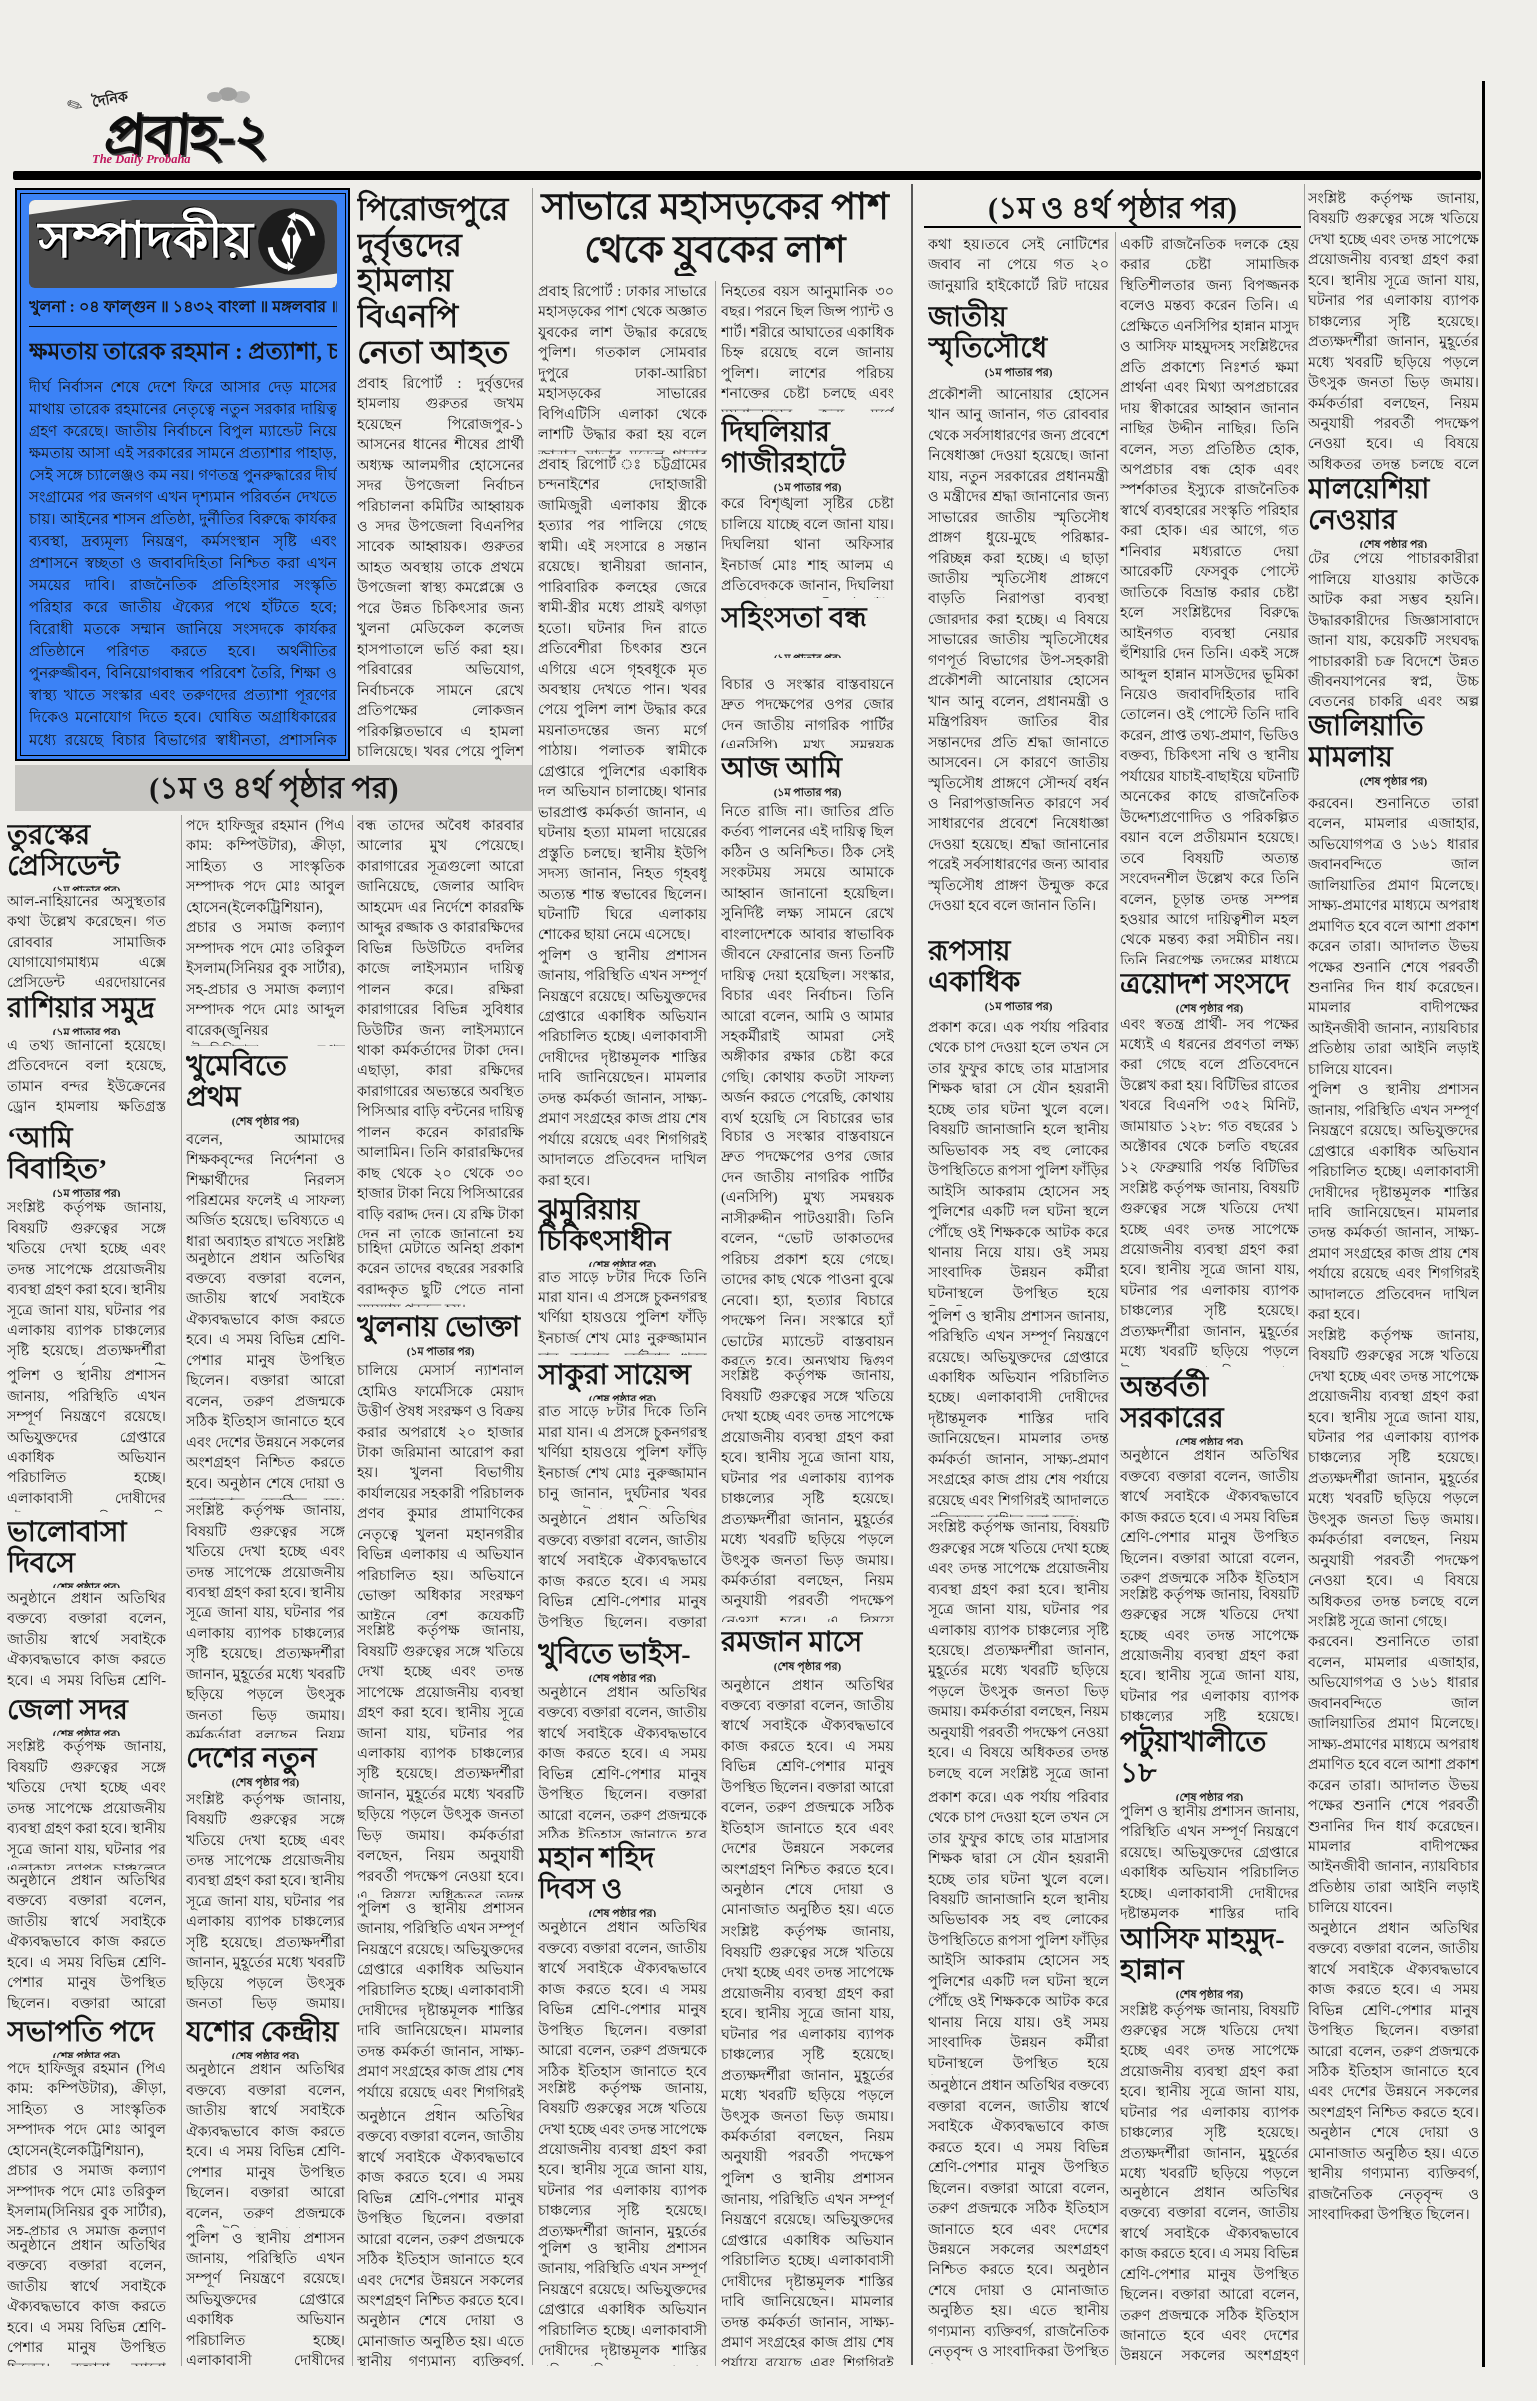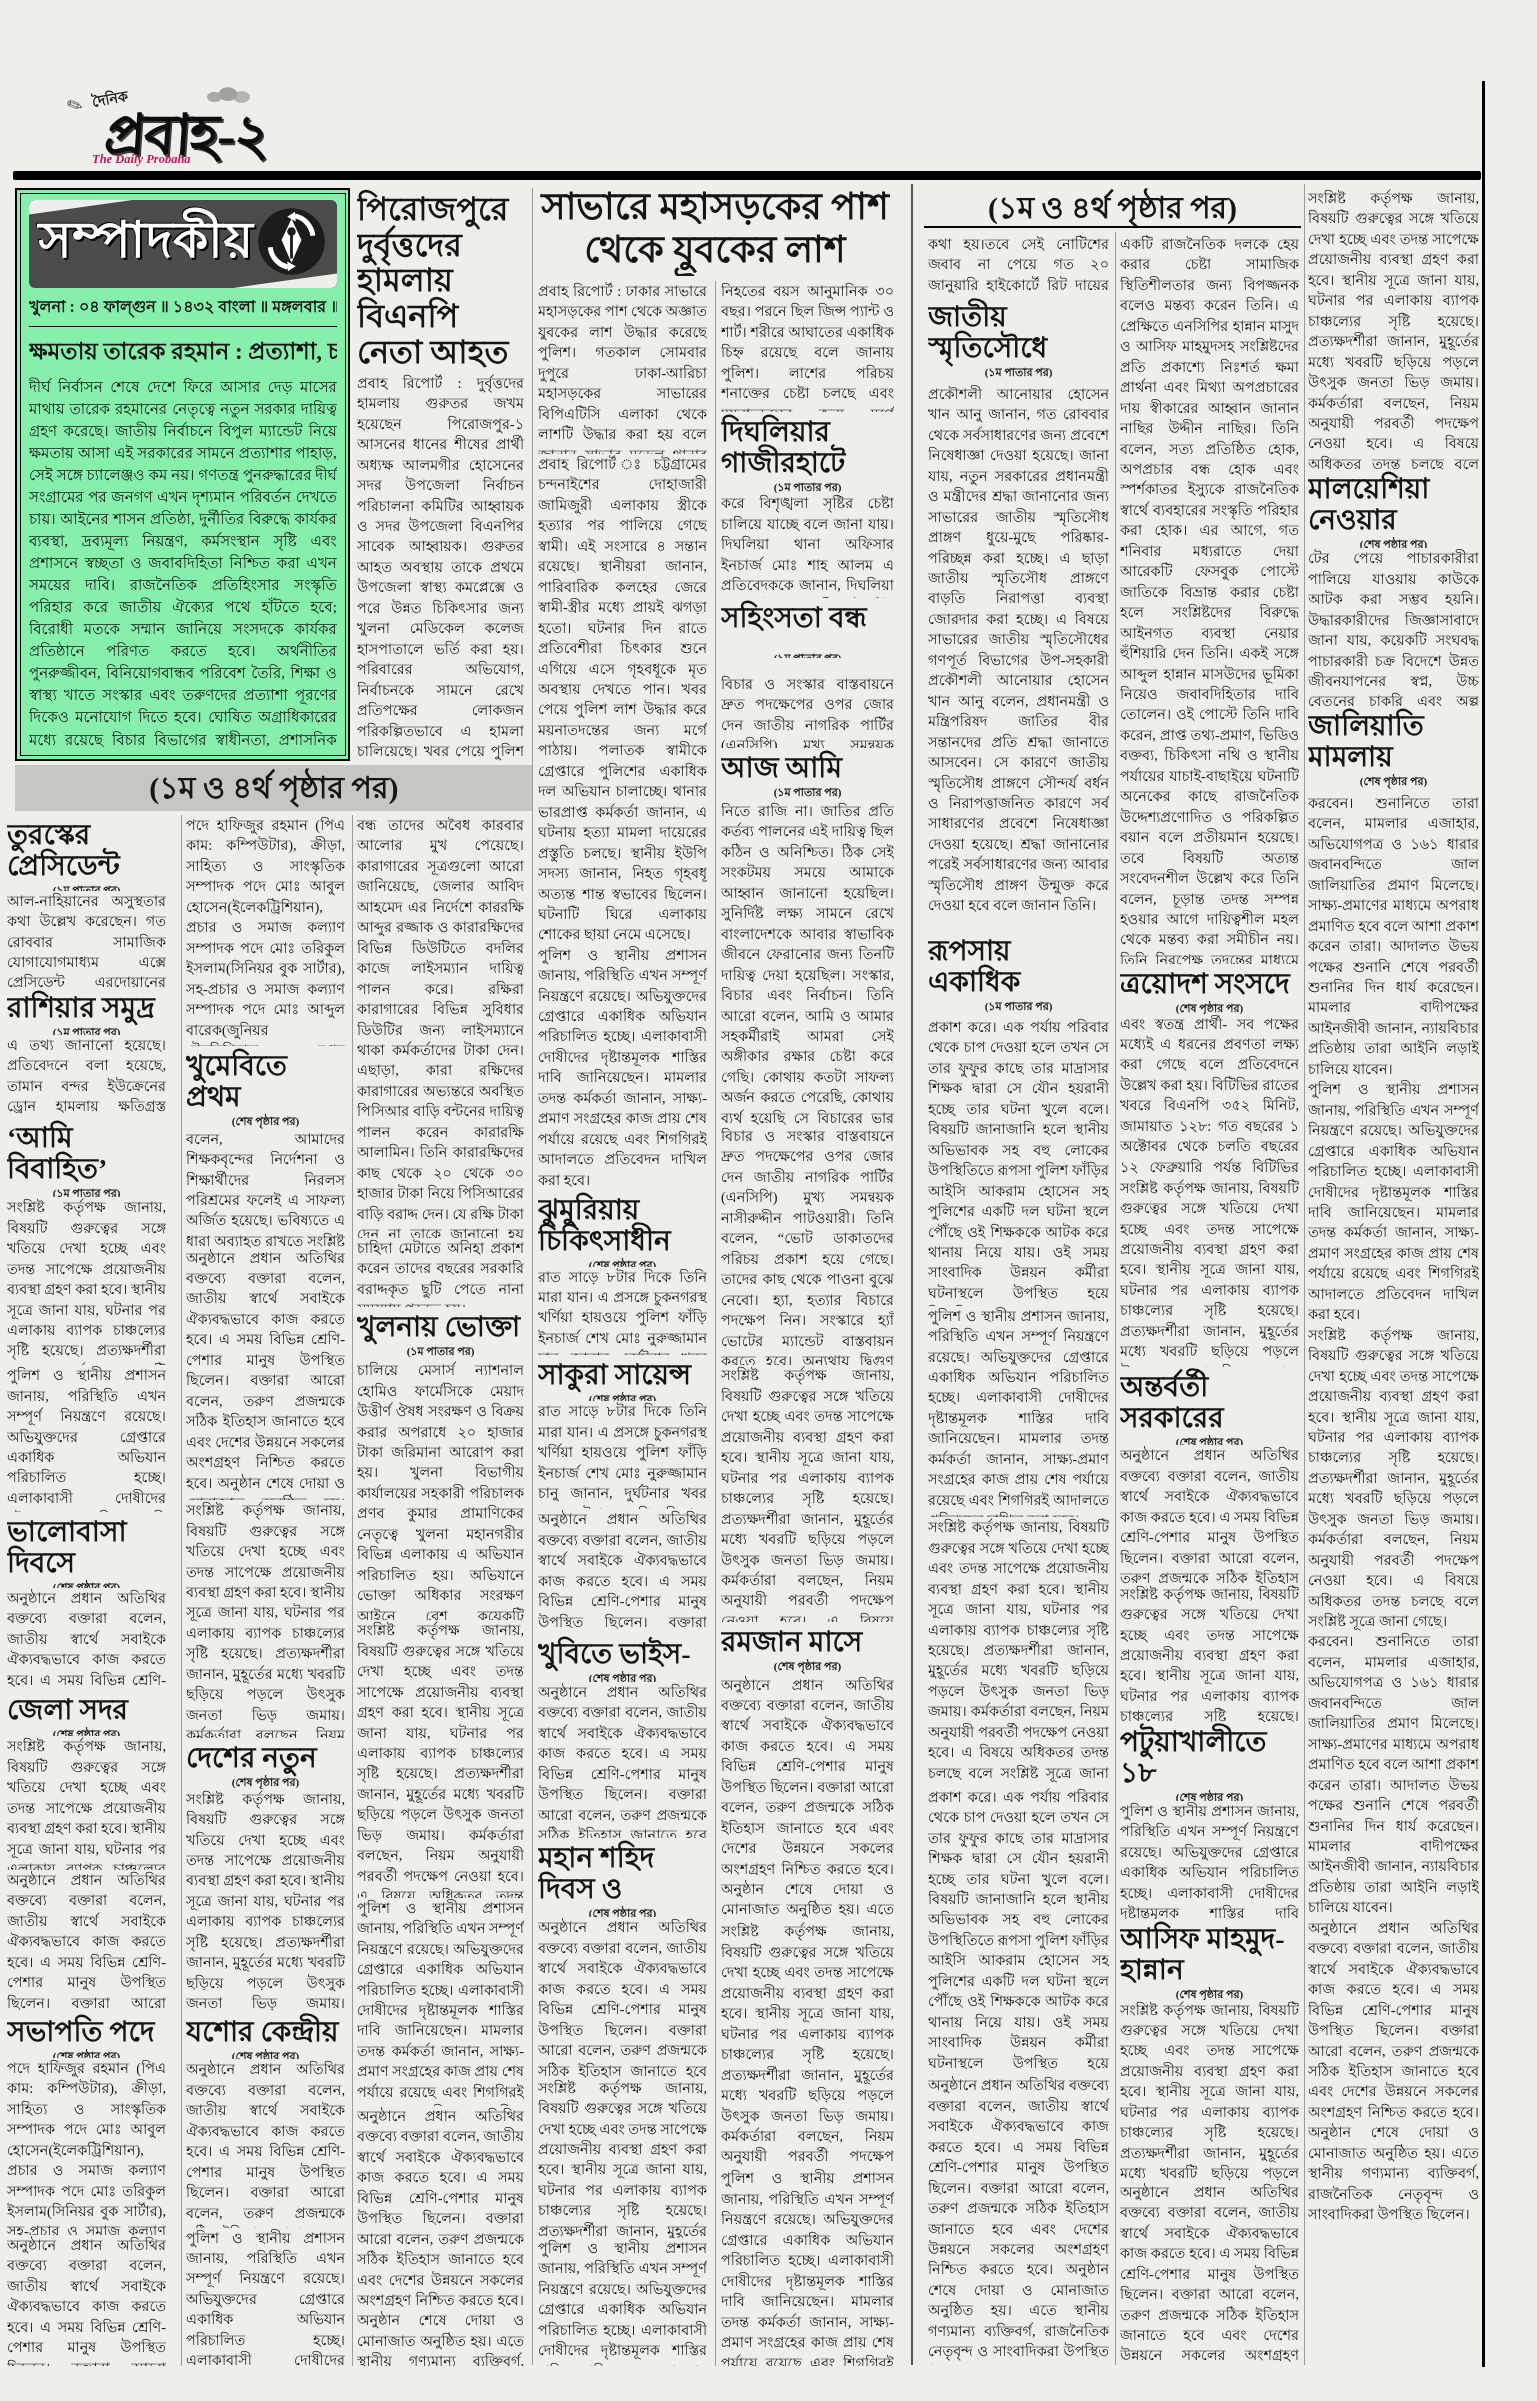--- a/index.html
+++ b/index.html
@@ -26,21 +26,21 @@
   .vrule { position:absolute; width:1px; background:#9a9a96; }
   .art { display:flex; flex-direction:column; overflow:hidden; }
   .art h3 { font-size:28px; line-height:1.12; font-weight:bold; text-align:left; padding:3.8px 0 1.9px; }
   .art h3.h2line { font-size:32px; }
   .art .note { font-size:11px; font-weight:bold; text-align:center; padding-bottom:2.9px; }
   .art p { flex:0 1 auto; font-size:14.4px; line-height:1.42; text-align:justify; overflow:hidden; }
   .art p.grow { flex:1 1 auto; }
   .plain { font-size:14.4px; line-height:1.42; text-align:justify; overflow:hidden; }
 
   
-  #editorial-box { position:absolute; left:15.4px; top:188px; width:335px; height:573px; border:2.9px solid #000; background:#86efac; padding:2.9px; }
+  #editorial-box { position:absolute; left:15.4px; top:188px; width:335px; height:573px; border:2.9px solid #000; background:#3b82f6; padding:2.9px; }
   #editorial-inner { border:1px solid #000; height:100%; padding:5.8px 7.7px 3.8px; display:flex; flex-direction:column; overflow:hidden; }
   #ed-banner { position:relative; height:88px; background:#4b4b4b; border-radius:5.8px; display:flex; align-items:center; justify-content:space-between; padding:0 9.6px; overflow:hidden; }
   #ed-banner:before { content:""; position:absolute; left:-17.3px; top:-25px; width:125px; height:33px; background:#efeeea; transform:rotate(-8deg); }
   #ed-banner:after  { content:""; position:absolute; right:-17.3px; bottom:-25px; width:125px; height:33px; background:#efeeea; transform:rotate(-8deg); }
   #ed-title { font-size:50px; font-weight:bold; color:#fff; text-shadow:1.9px 1.9px 0 #000, -1px -1px 0 #000; letter-spacing:1px; z-index:1; }
   #ed-icon { z-index:1; flex:0 0 auto; }
   #ed-dateline { font-size:16px; font-weight:bold; text-align:center; padding:6.7px 0 4.8px; border-bottom:1.9px solid #000; white-space:nowrap; overflow:hidden; }
   #ed-headline { font-size:23px; font-weight:bold; text-align:center; padding:5.8px 0 3.8px; white-space:nowrap; overflow:hidden; }
   #ed-body { flex:1; font-size:15px; line-height:1.47; text-align:justify; overflow:hidden; }
 

